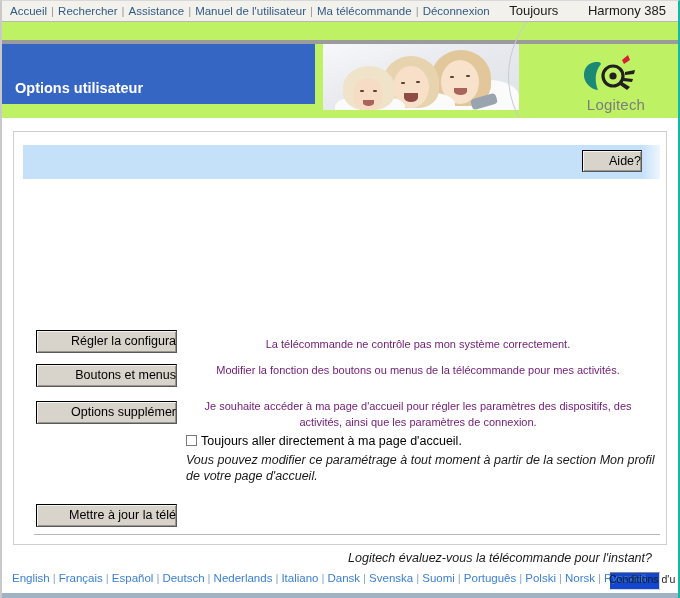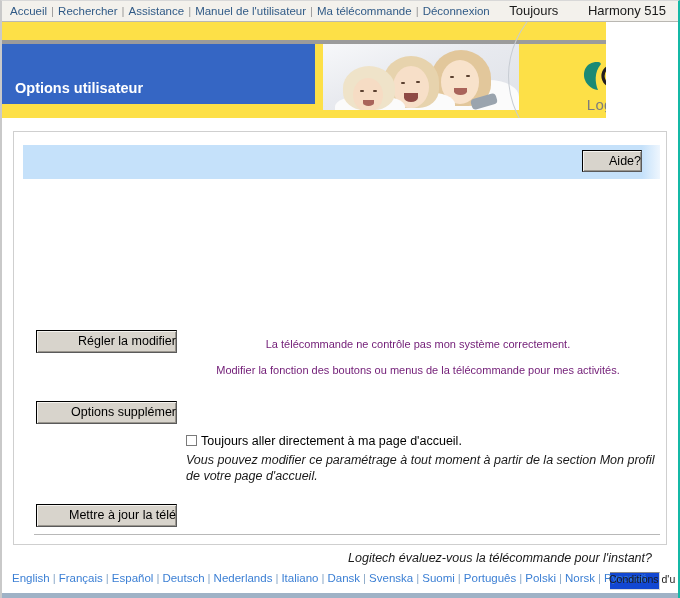--- a/index.html
+++ b/index.html
@@ -59,22 +59,22 @@
     white-space: nowrap;
     font-size: 13px;
     color: #1a1a1a;
   }
   #topnav-right .welcome { margin-right: 26px; }
 
   
   #banner {
     position: absolute;
     left: 0; top: 21px;
-    width: 604px; height: 96px;
-    background: #fde047;
+    width: 676px; height: 96px;
+    background: #bef264;
     overflow: hidden;
   }
   #banner-greybar {
     position: absolute;
     left: 0; top: 18px;
     width: 676px; height: 4px;
     background: #9b9b9b;
   }
   #banner-blue {
     position: absolute;
@@ -328,21 +328,21 @@
 </style>
 </head>
 <body>
 
 <div id="page">
 
   <div id="topnav">
     <div id="topnav-left"><a href="#">Accueil</a><span class="sep">|</span><a href="#">Rechercher</a><span class="sep">|</span><a href="#">Assistance</a><span class="sep">|</span><a href="#">Manuel de l'utilisateur</a><span class="sep">|</span><a href="#">Ma télécommande</a><span class="sep">|</span><a href="#">Déconnexion</a></div>
     <div id="topnav-right">
       <span class="welcome">Toujours</span>
-      <span>Harmony 515</span>
+      <span>Harmony 385</span>
     </div>
   </div>
 
   <div id="banner">
     <div id="banner-greybar"></div>
 
     <div id="banner-blue">
       <div id="banner-title">Options utilisateur</div>
     </div>
 
@@ -385,26 +385,28 @@
     </div>
   </div>
 
   <div id="panel">
 
     <div id="qhead">
       <div id="qhead-fade"></div>
       <div class="btn" id="aide-btn">Aide?</div>
     </div>
 
-    <div class="btn row-btn" id="btn-regler">Régler la modifier</div>
+    <div class="btn row-btn" id="btn-regler">Régler la configura</div>
     <div class="row-desc" id="desc-regler">La télécommande ne contrôle pas mon système correctement.</div>
 
+    <div class="btn row-btn" id="btn-boutons">Boutons et menus</div>
     <div class="row-desc" id="desc-boutons">Modifier la fonction des boutons ou menus de la télécommande pour mes activités.</div>
 
     <div class="btn row-btn" id="btn-options">Options supplémer</div>
+    <div class="row-desc" id="desc-options">Je souhaite accéder à ma page d'accueil pour régler les paramètres des dispositifs, des activités, ainsi que les paramètres de connexion.</div>
 
     <div id="chk-row">
       <span id="chk-box"></span><span>Toujours aller directement à ma page d'accueil.</span>
     </div>
     <div id="chk-note">Vous pouvez modifier ce paramétrage à tout moment à partir de la section Mon profil de votre page d'accueil.</div>
 
     <div class="btn row-btn" id="btn-mettre">Mettre à jour la télé</div>
 
     <div id="hr-mid"></div>
 

